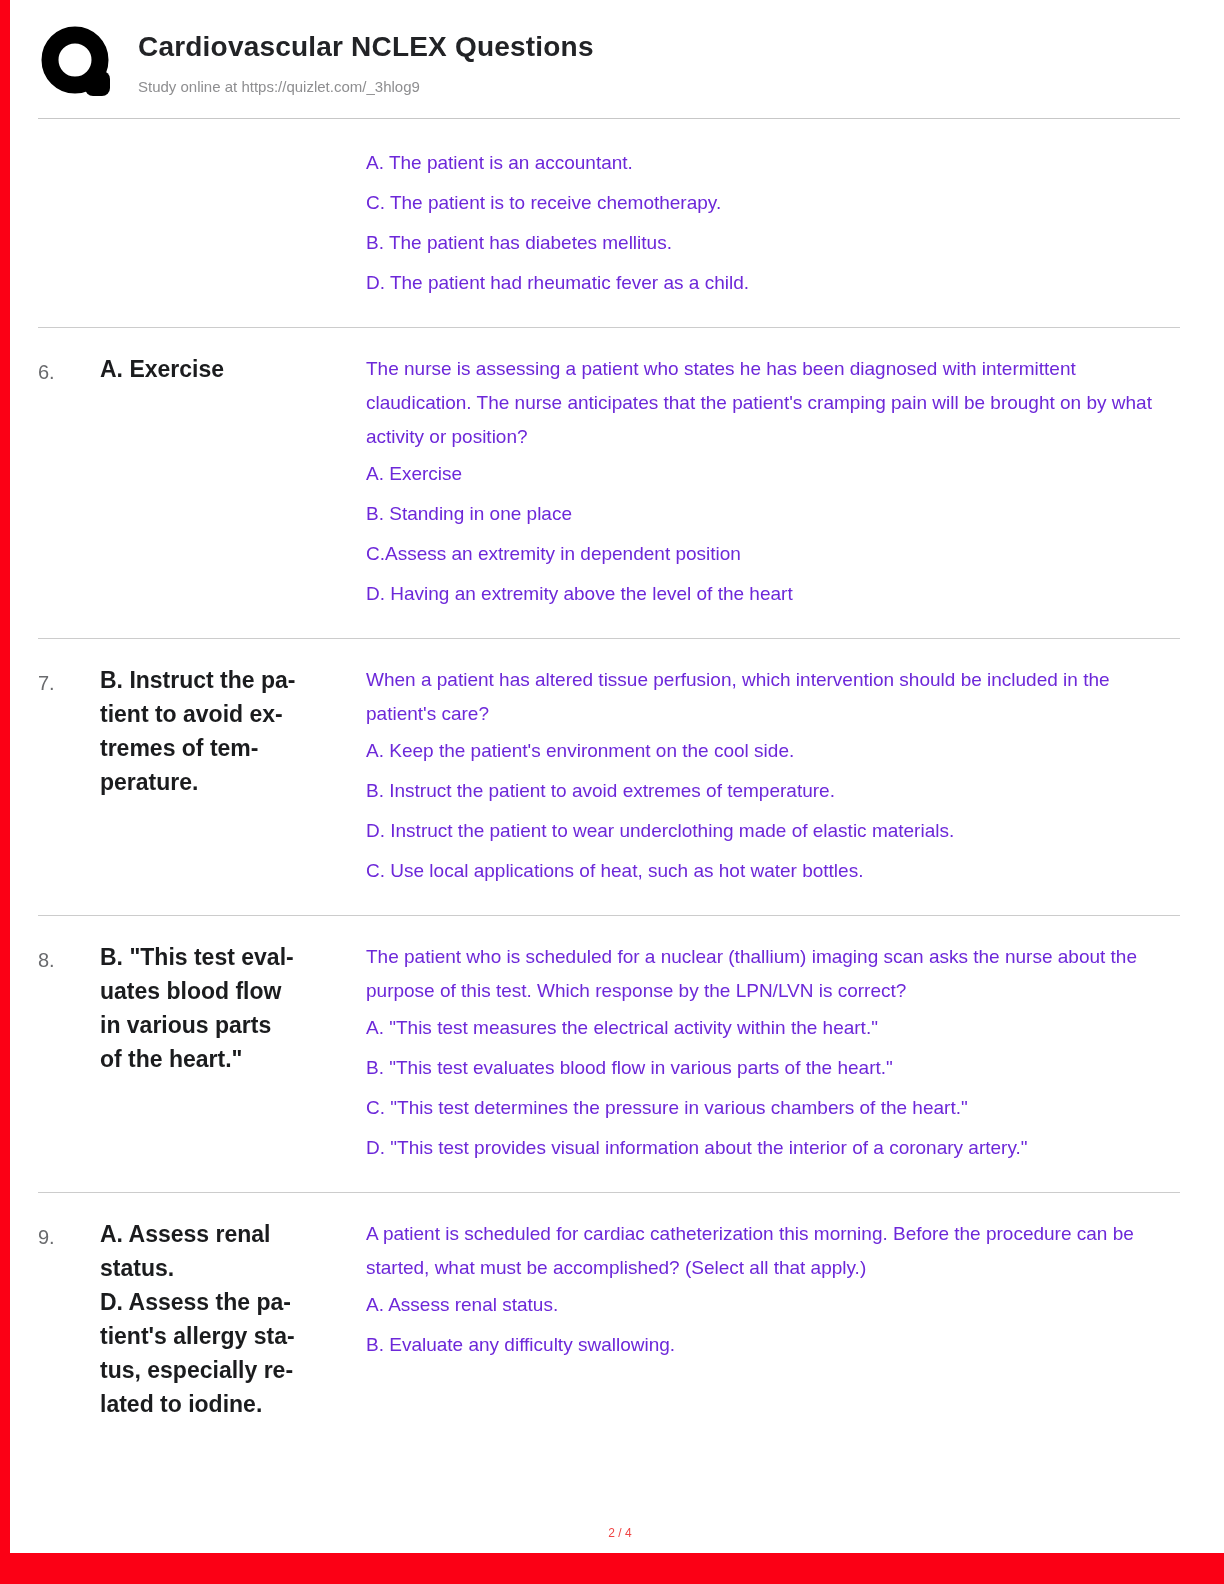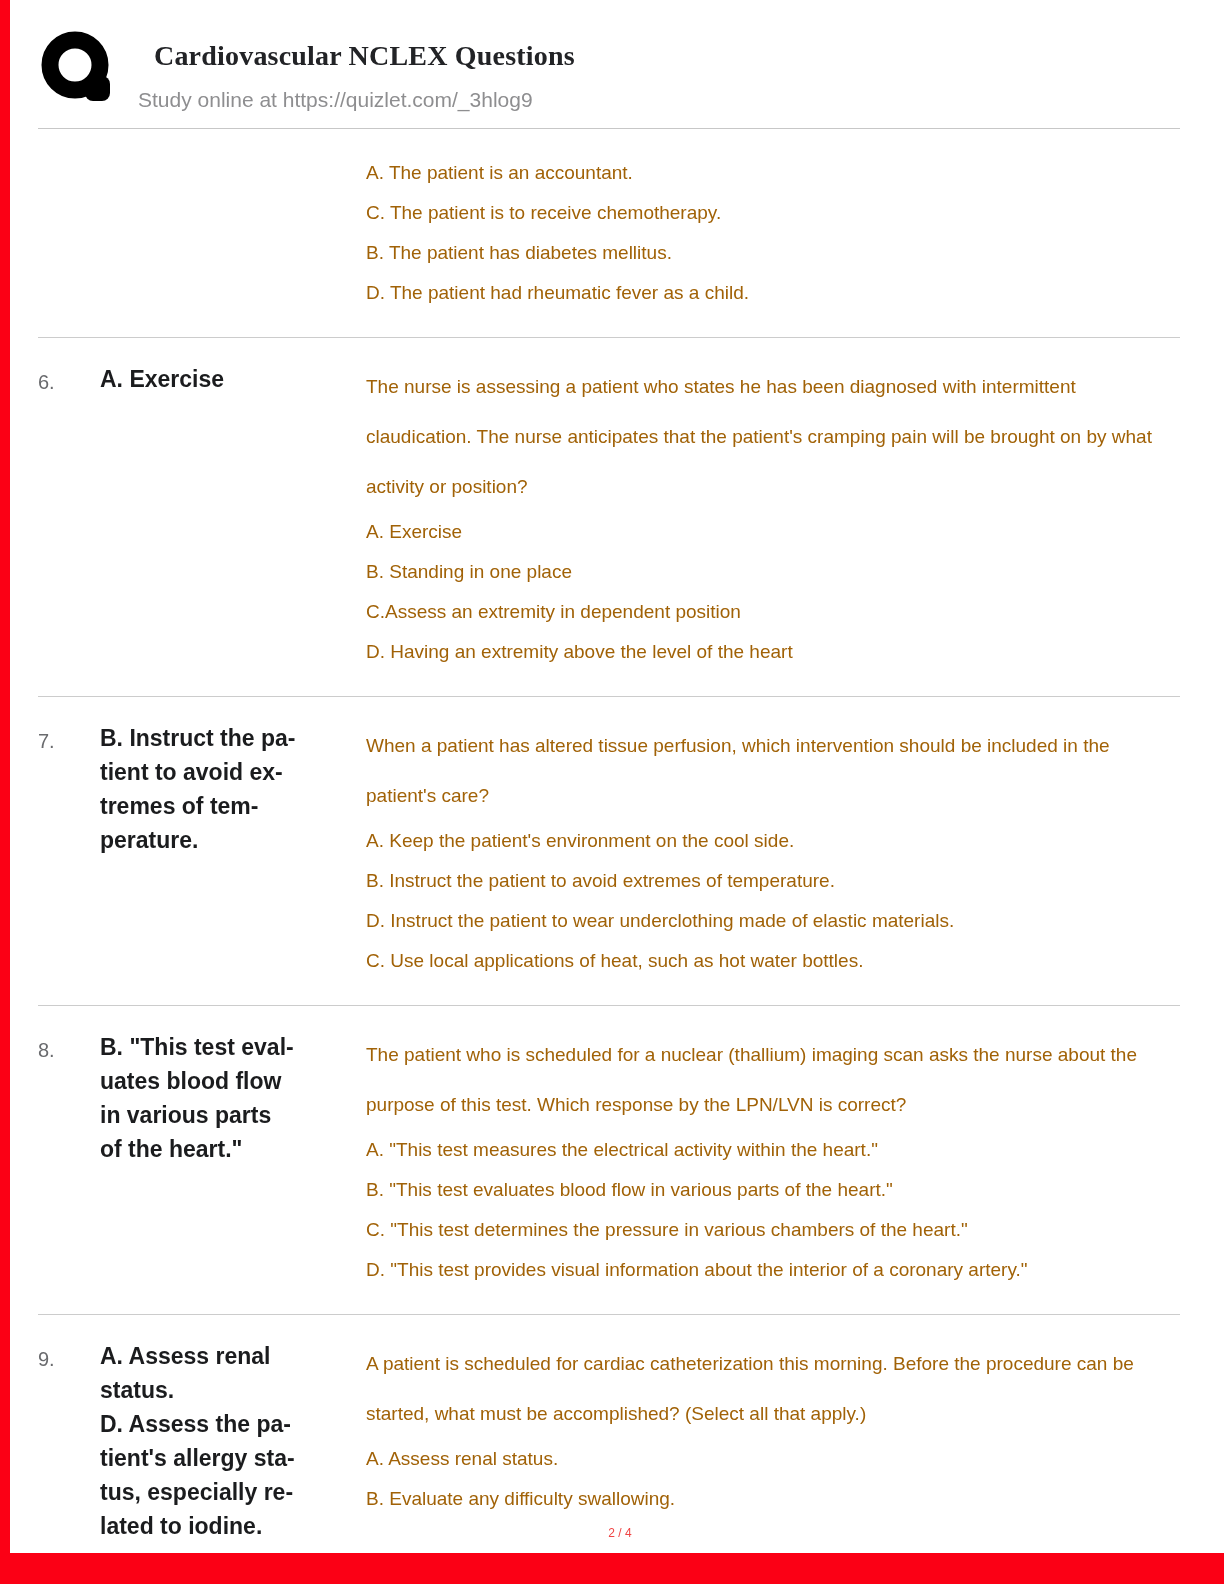--- a/index.html
+++ b/index.html
@@ -25,45 +25,45 @@
   .content { padding: 0 44px 0 38px; }
 
   header {
     display: flex; align-items: center; gap: 22px;
     padding: 24px 0 16px 0;
     border-bottom: 1px solid #c7c7c7;
   }
   .logo { width: 78px; height: 78px; flex: 0 0 auto; }
   .title {
     font-size: 28px; font-weight: bold; color: #222326;
-    margin: 16px; letter-spacing: 0.2px; font-family: Liberation Serif, serif;
+    margin: 0; letter-spacing: 0.2px;
   }
   .subtitle {
-    font-size: 21px; color: #8e8e90; margin-top: 15px;
+    font-size: 15px; color: #8e8e90; margin-top: 15px;
   }
 
   main { }
   .qrow {
     display: grid;
     grid-template-columns: 62px 266px 1fr;
     column-gap: 0;
     padding: 24px 0 24px 0;
   }
   .qrow + .qrow { border-top: 1px solid #cccccc; }
 
   .num {
     font-size: 20px; color: #6a6b6e; line-height: 40px;
   }
   .answer {
     font-size: 23px; font-weight: bold; color: #1b1c1e;
     line-height: 34px; white-space: pre-line;
     padding-right: 14px;
   }
-  .qcol { font-size: 19px; color: #a16207; }
-  .qtext { line-height: 50px; }
+  .qcol { font-size: 19px; color: #6d28d9; }
+  .qtext { line-height: 34px; }
   .qtext:empty { display: none; }
   .opt { line-height: 40px; }
 
   .footer {
     position: absolute; left: 8px; bottom: 44px;
     width: 100%; text-align: center;
     font-size: 12px; color: #ef4444;
   }
 </style>
 </head>

